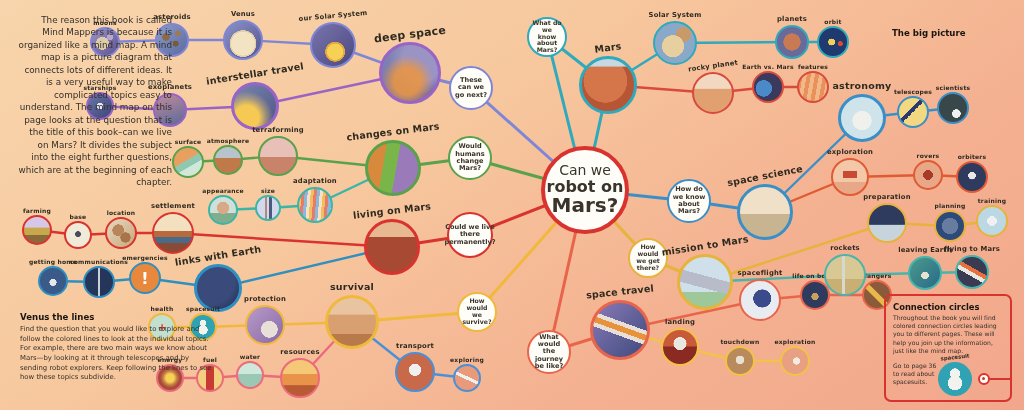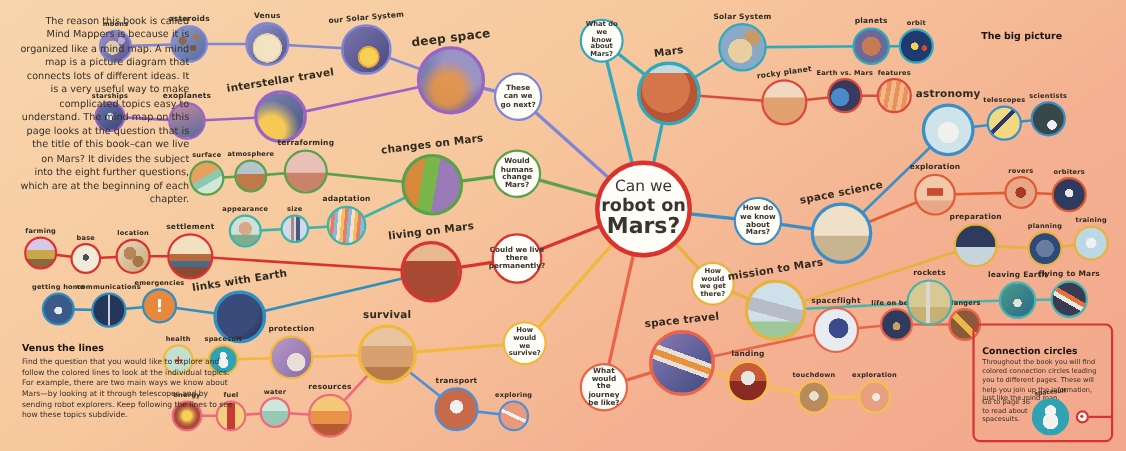--- a/index.html
+++ b/index.html
@@ -36,21 +36,21 @@
   .tblock{position:absolute;}
   #intro{left:18px;top:14px;width:154px;}
   #intro h1{margin:0 0 6px 0;font-size:17px;letter-spacing:.2px;color:#191610;}
   #intro p{margin:0;font-size:8.8px;line-height:1.42;color:#33302a;text-align:right;}
   #follow{left:20px;top:312px;width:196px;}
   #follow h2,#bigpic h2{margin:0 0 3px 0;font-size:8.6px;color:#191610;}
   #follow p,#bigpic p{margin:0;font-size:6.9px;line-height:1.4;color:#33302a;}
   #bigpic{left:892px;top:28px;width:126px;}
   
   #connbox{position:absolute;left:884px;top:294px;width:128px;height:108px;border:2px solid #d9332f;border-radius:7px;box-sizing:border-box;padding:6px 7px;}
-  #connbox h2{margin:12px 0 2px 0;font-size:8.4px;color:#191610;}
+  #connbox h2{margin:0 0 2px 0;font-size:8.4px;color:#191610;}
   #connbox .cbody{font-size:6.1px;line-height:1.35;color:#33302a;}
   #connbox .cnote{position:absolute;left:7px;top:66px;width:44px;font-size:6.1px;line-height:1.3;color:#33302a;}
   .conn-circle{position:absolute;left:52px;top:66px;width:34px;height:34px;border-radius:50%;
     background:radial-gradient(circle at 50% 34%,#f2f2ef 0 18%,transparent 19%),radial-gradient(circle at 50% 62%,#f2f2ef 0 26%,transparent 27%),#2fa3b4;}
   .conn-label{position:absolute;left:34px;top:58px;width:70px;text-align:center;font-size:5.4px;font-weight:bold;transform:rotate(-6deg);}
   .conn-ring{position:absolute;left:92px;top:77px;width:12px;height:12px;border-radius:50%;background:#fffdf8;border:2.5px solid #d9332f;box-sizing:border-box;}
   .conn-ring::after{content:"";position:absolute;left:2px;top:2px;width:3px;height:3px;border-radius:50%;background:#d9332f;}
   .conn-line{position:absolute;left:104px;top:82px;width:20px;border-top:2px solid #d9332f;}
   
   .art-moons{background:radial-gradient(circle at 40% 55%,#ddcca8 0 30%,transparent 31%),radial-gradient(circle at 70% 30%,#b8a8d0 0 12%,transparent 13%),linear-gradient(135deg,#9c90c6,#5d5490);}

